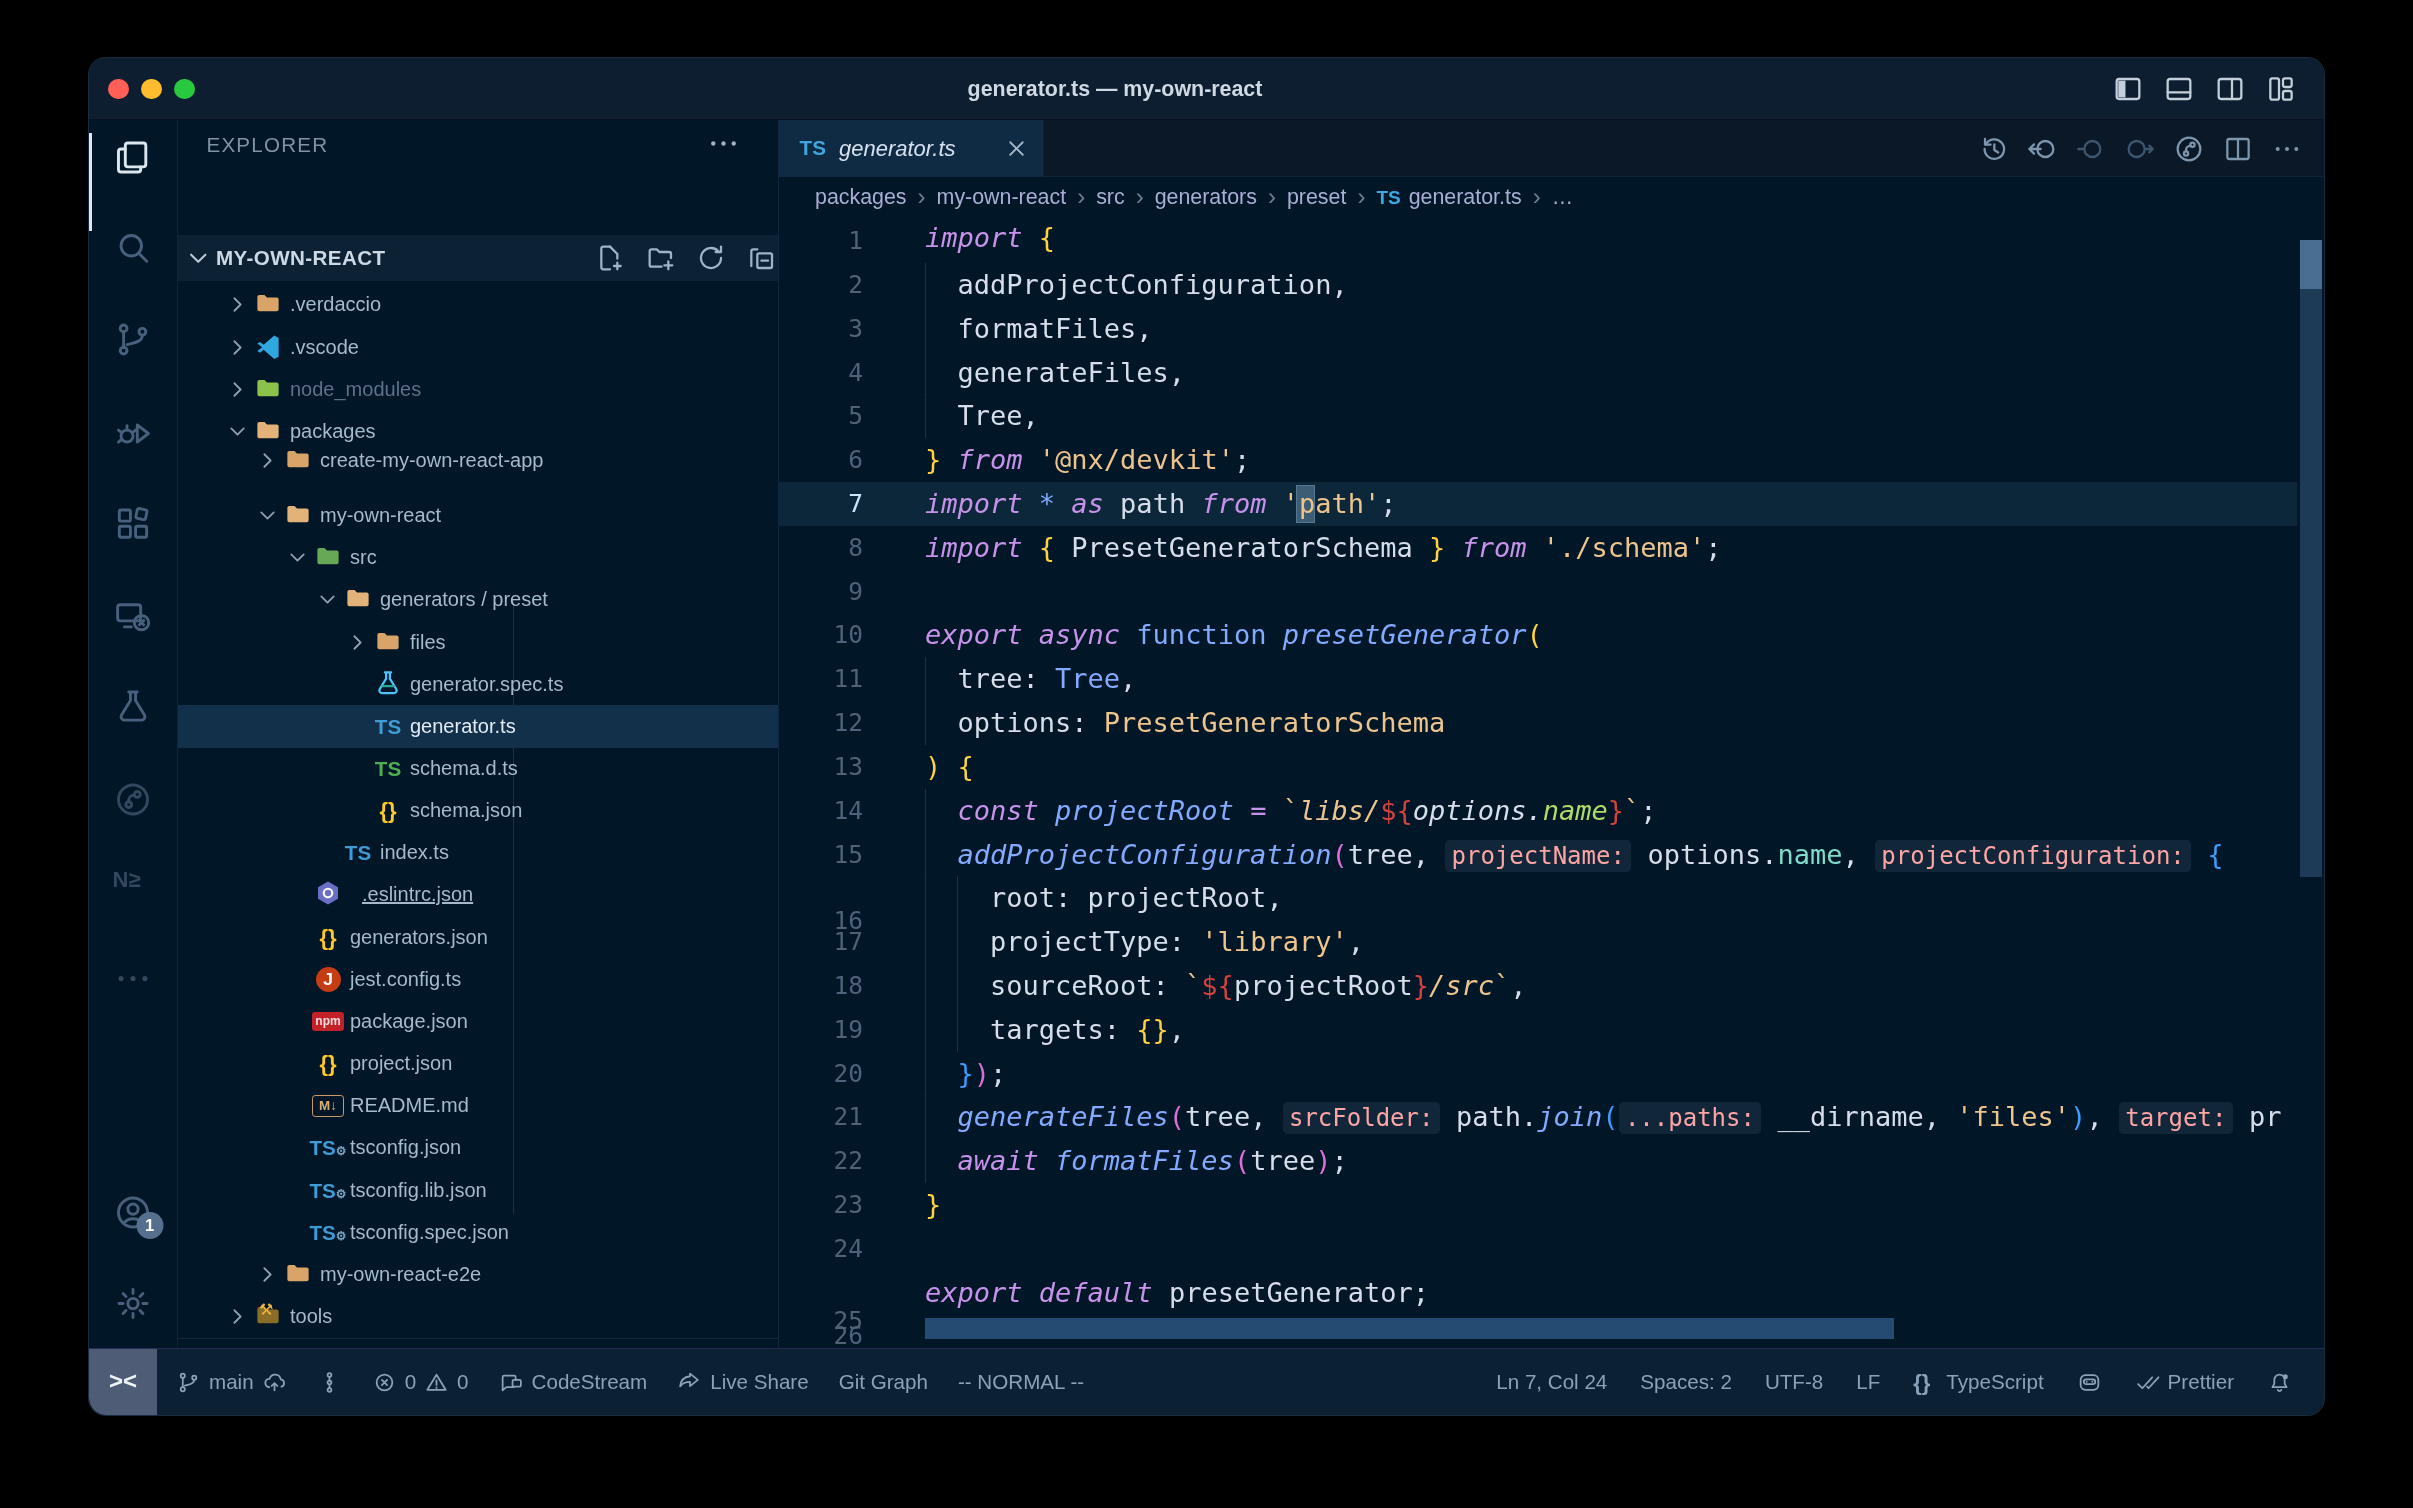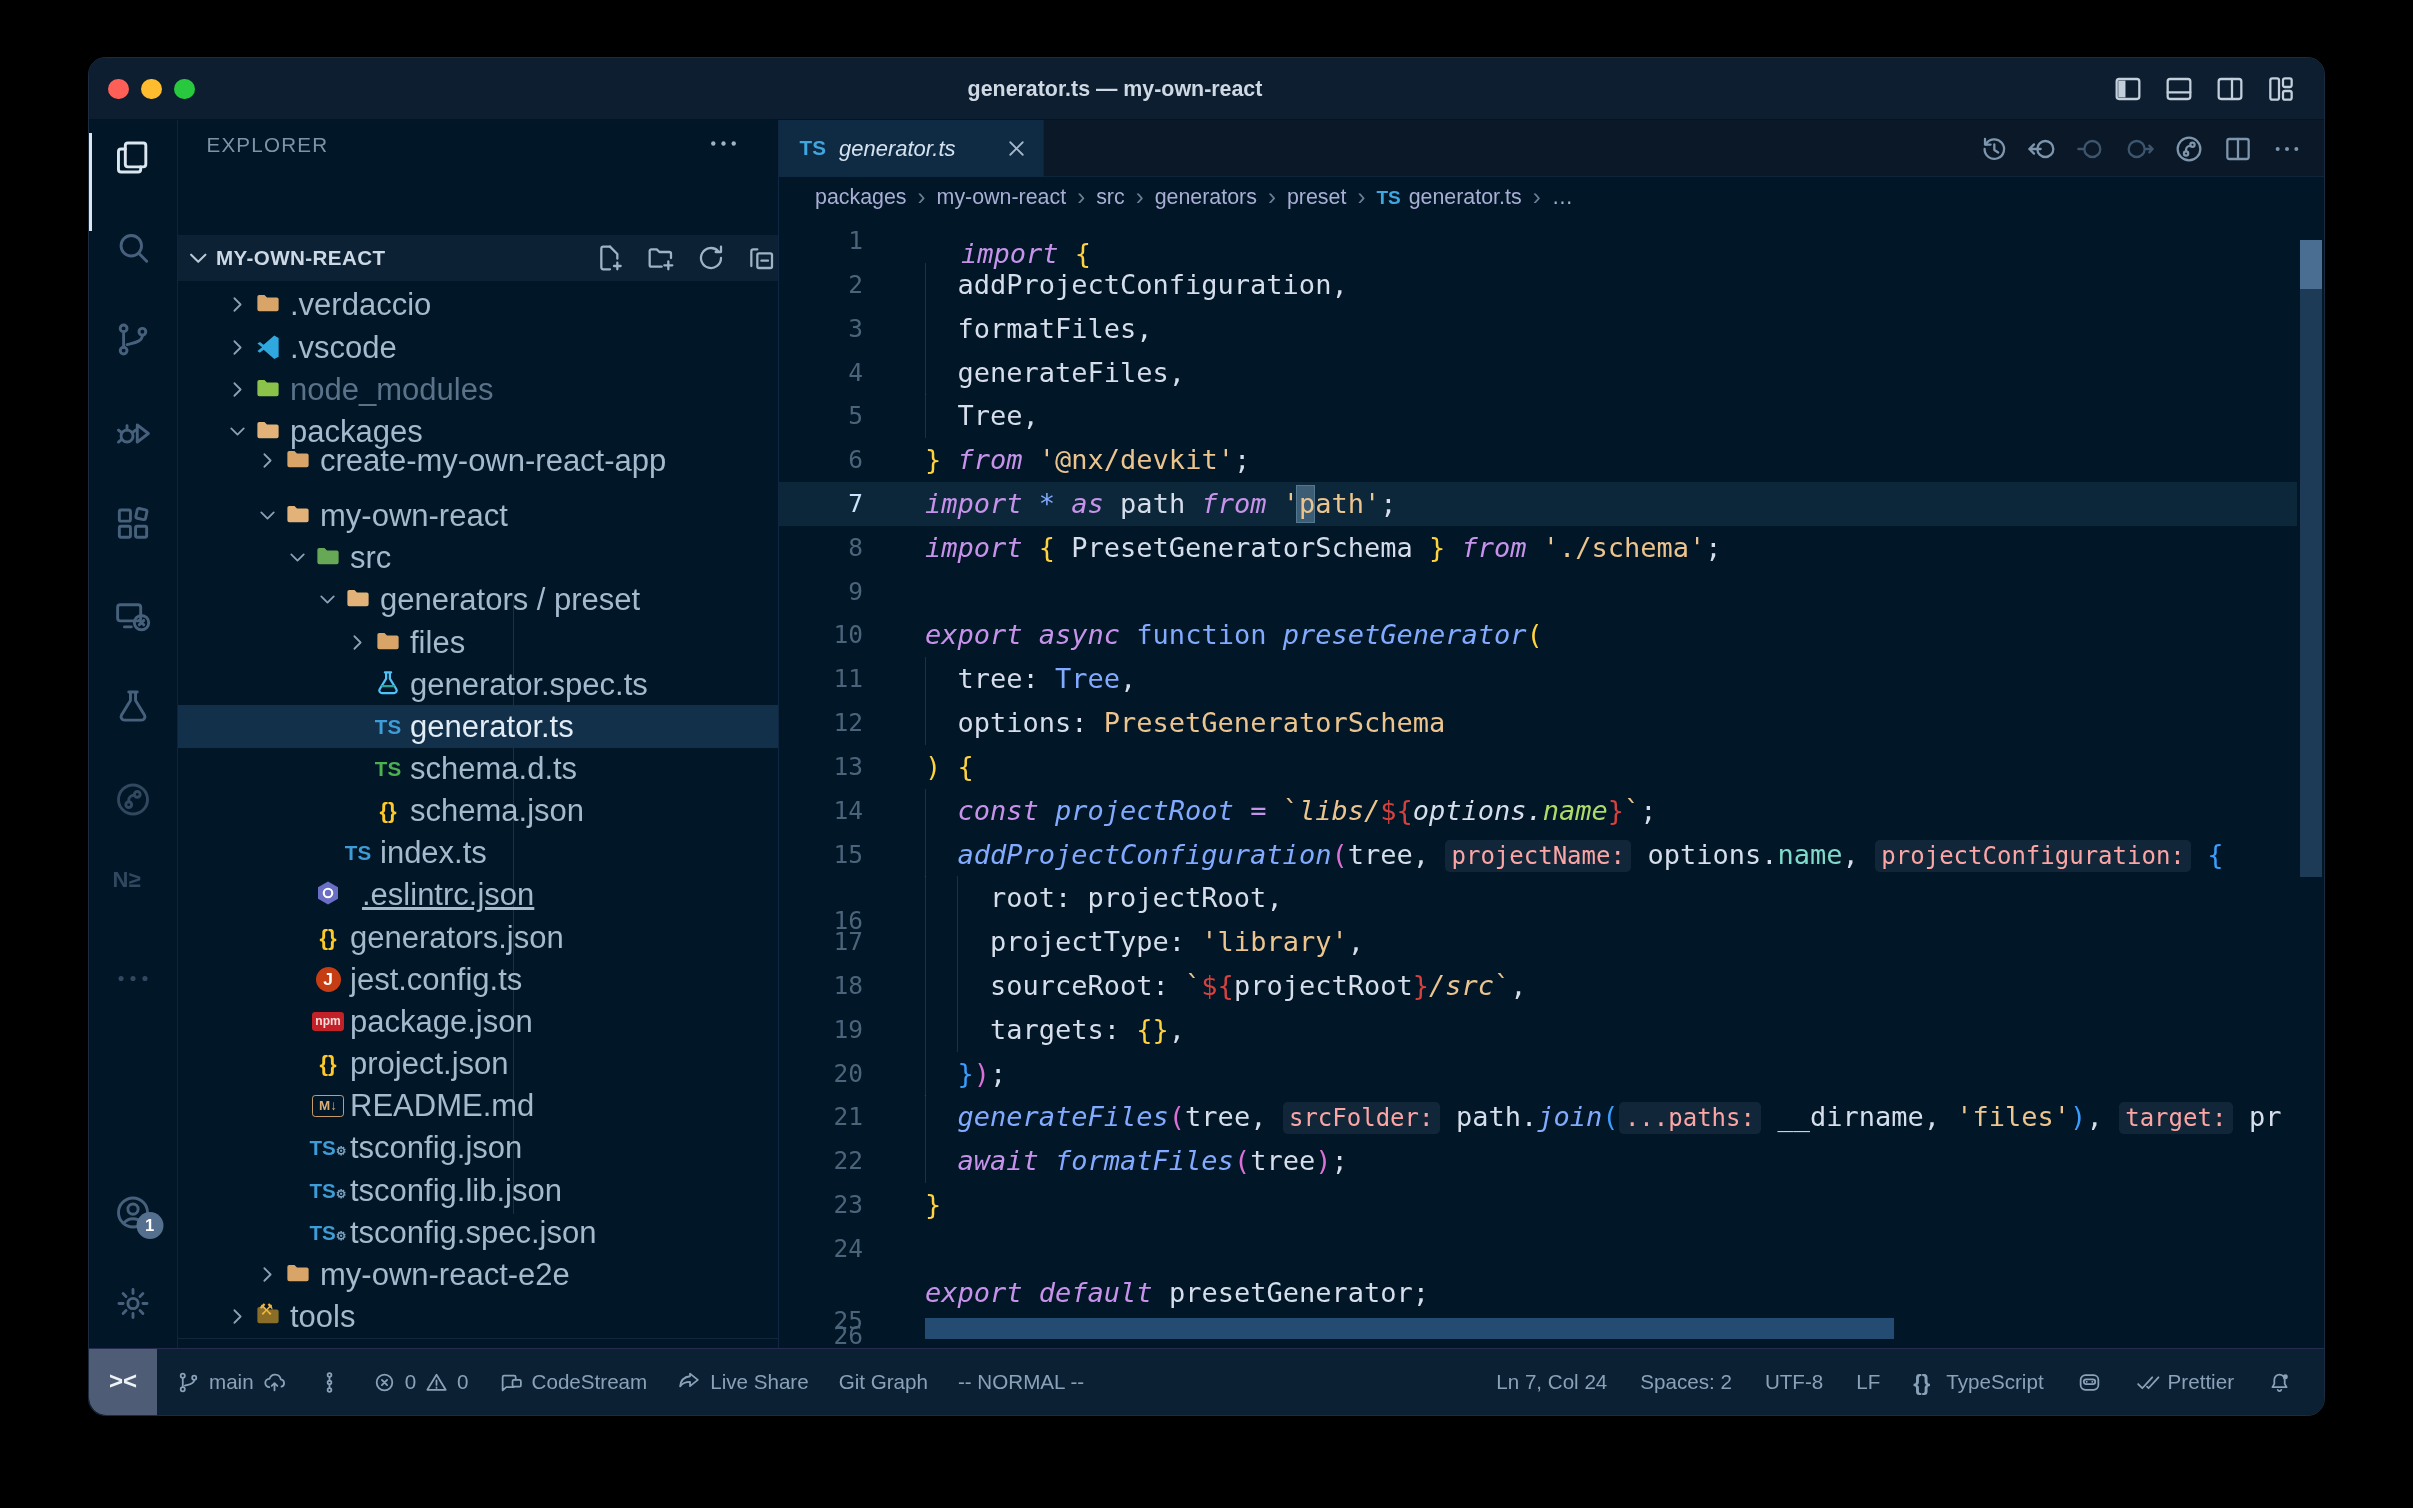--- a/index.html
+++ b/index.html
@@ -30,21 +30,21 @@
   #explorer-more{position:absolute;left:528px;top:6.3px;width:35px;height:35px;color:#9fb3c8;}
   #project-head{position:absolute;left:0;top:115px;width:100%;height:46px;background:#0d2134;}
   #project-head .chev{position:absolute;left:6.3px;top:8.7px;width:28.5px;height:28.5px;color:#b9c8d6;}
   #project-title{position:absolute;left:38px;top:0;line-height:46px;font-size:20.6px;font-weight:bold;color:#ccd9e5;letter-spacing:0.4px;}
   .proj-act{position:absolute;top:7.1px;width:32px;height:32px;color:#9fb3c8;}
   #tree{position:absolute;left:0;top:161px;width:100%;height:1056px;}
   .trow{position:absolute;left:0;width:100%;height:43px;}
   .trow.sel{background:#12304a;}
   .trow .chev{position:absolute;top:8.7px;width:25px;height:25px;color:#8ba1b5;}
   .trow .ficon{position:absolute;top:5.5px;width:32px;height:32px;display:flex;align-items:center;justify-content:center;}
-  .trow .lbl{position:absolute;top:0;line-height:43px;font-size:31px;color:#a4bacd;white-space:nowrap;}
+  .trow .lbl{position:absolute;top:0;line-height:43px;font-size:20px;color:#a4bacd;white-space:nowrap;}
   .trow.sel .lbl{color:#e2ecf5;}
   .trow.dim .lbl{color:#5a7389;}
   #tree-guide{position:absolute;left:335px;top:319px;height:614px;border-left:0.8px solid rgba(120,150,175,.22);}
   .panehead{position:absolute;left:0;width:100%;height:43px;border-top:0.8px solid #10273c;}
   .panehead .chev{position:absolute;left:8px;top:8.7px;width:25px;height:25px;color:#8ba1b5;}
   .panehead .plbl{position:absolute;left:41px;line-height:43px;font-size:20.6px;font-weight:bold;color:#93a9bd;letter-spacing:0.8px;}
   
   .chip{display:inline-block;border-radius:3.2px;font-weight:bold;text-align:center;}
   .ts-txt{font-size:20.6px;font-weight:bold;font-family:"Liberation Sans",sans-serif;}
   
@@ -559,21 +559,21 @@
           <span class="bc-item">…</span>
         </div>
       </div>
     <div id="code">
       <div id="active-line" style="top: 266px;"></div>
       <div id="cursor" style="top: 270px; left: 518px;"></div>
       <div id="hscroll" style="left: 146px; width: 969px; top: 1102px;"></div>
       <div id="vscroll" style="top: 24px; height: 637px;"></div>
       <div id="vscroll-deco" style="top: 24px; height: 49px;"></div>
     <div class="lnum" style="top: 3.2px;">1</div>
-        <div class="cline" style="top: 16px; margin-left: 36px;"><span class="c-k">import </span><span class="c-b1">{</span></div>
+        <div class="cline" style="top: 0;"><span class="c-k">import </span><span class="c-b1">{</span></div>
         <div class="lnum" style="top: 47px;">2</div>
         <div class="cline" style="top: 47px;"><span class="guide" style="left: 0px;"></span><span class="c-pl">  addProjectConfiguration,</span></div>
         <div class="lnum" style="top: 91px;">3</div>
         <div class="cline" style="top: 91px;"><span class="guide" style="left: 0px;"></span><span class="c-pl">  formatFiles,</span></div>
         <div class="lnum" style="top: 135px;">4</div>
         <div class="cline" style="top: 135px;"><span class="guide" style="left: 0px;"></span><span class="c-pl">  generateFiles,</span></div>
         <div class="lnum" style="top: 178px;">5</div>
         <div class="cline" style="top: 178px;"><span class="guide" style="left: 0px;"></span><span class="c-pl">  Tree,</span></div>
         <div class="lnum" style="top: 222px;">6</div>
         <div class="cline" style="top: 222px;"><span class="c-b1">}</span><span class="c-pl"> </span><span class="c-k">from</span><span class="c-pl"> </span><span class="c-s">'@nx/devkit'</span><span class="c-pl">;</span></div>

